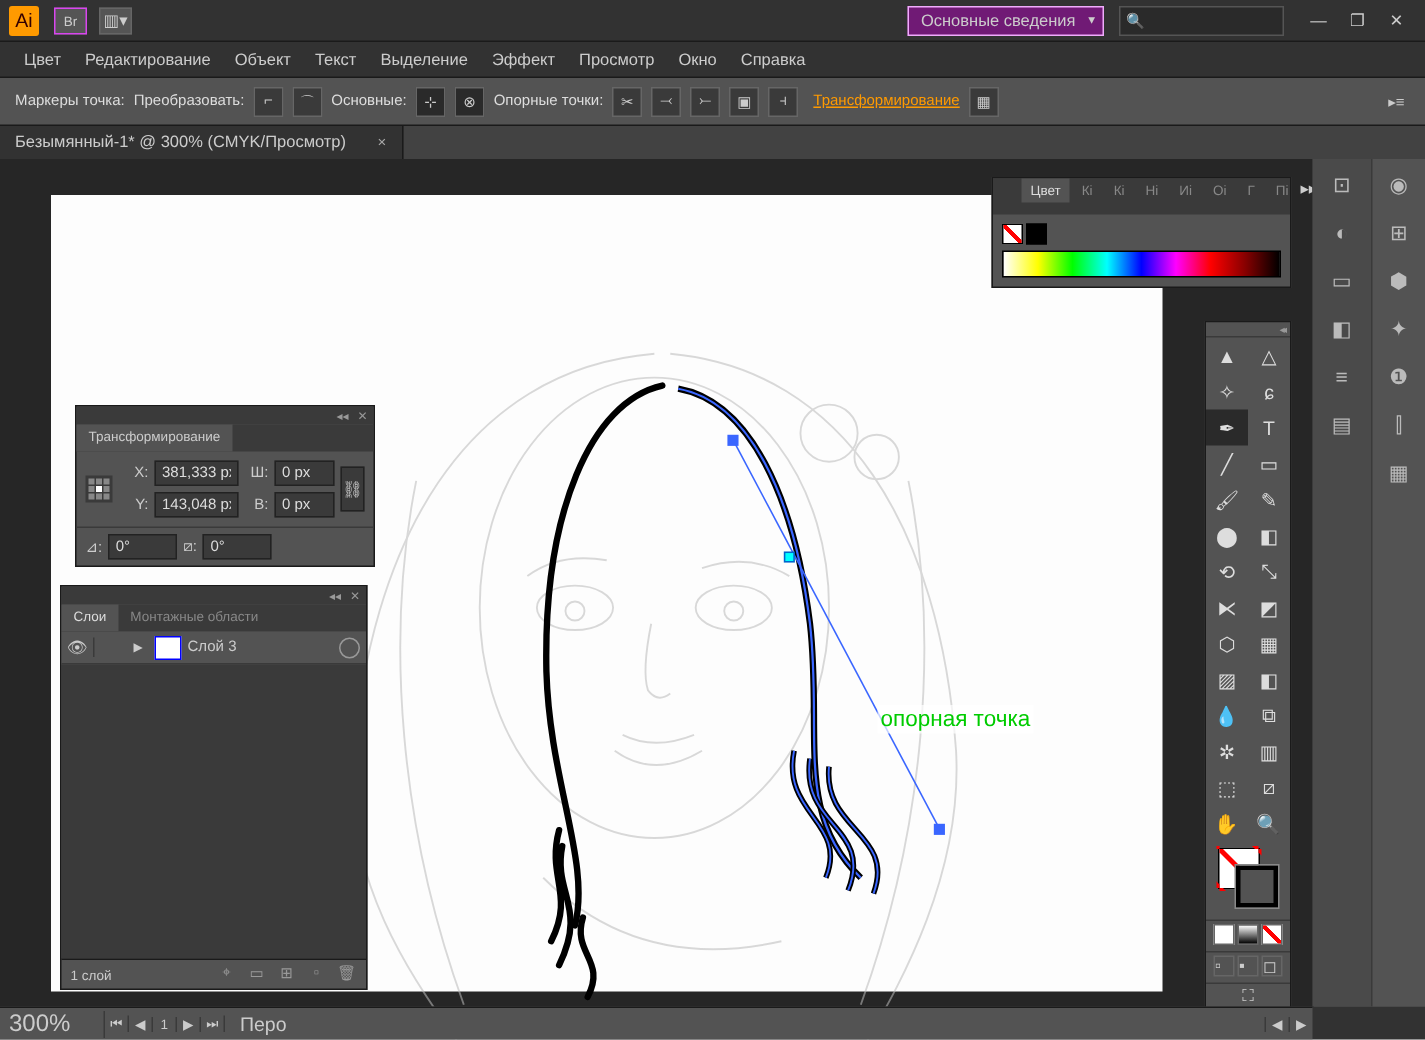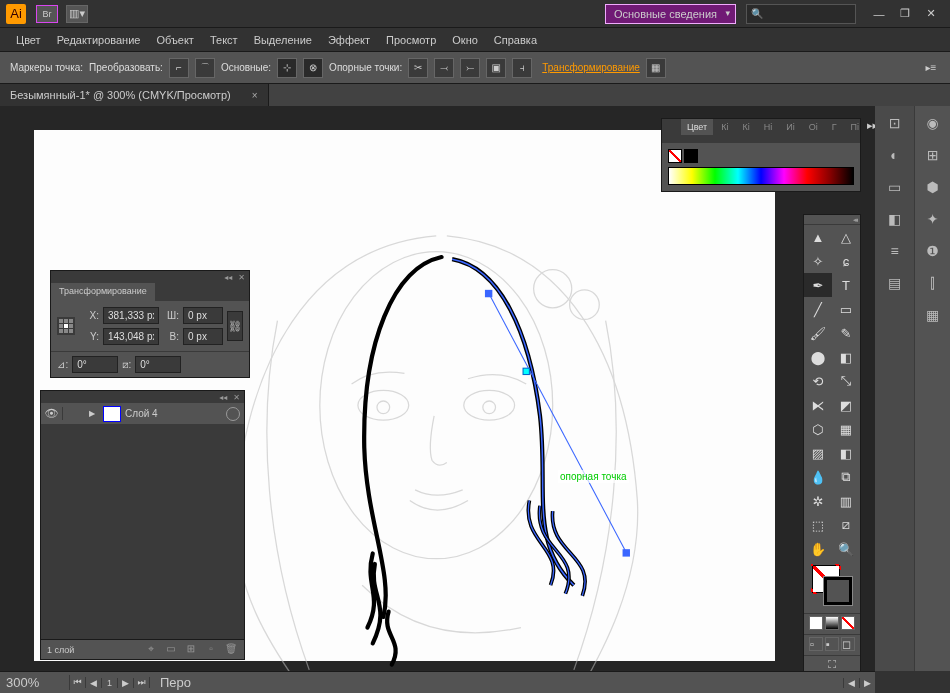--- a/index.html
+++ b/index.html
@@ -77,26 +77,26 @@
 .lp-eye{width:22px;text-align:center;border-right:1px solid #3a3a3a}
 .lp-lock{width:22px;border-right:1px solid #3a3a3a}
 .lp-exp{width:14px;text-align:center;font-size:8px}
 .lp-thumb{width:18px;height:16px;background:#fff;border:1px solid #00f;margin:0 4px}
 .lp-name{flex:1;font-size:10px}
 .lp-target{width:14px;height:14px;border:1px solid #999;border-radius:50%;margin-right:4px}
 .lp-foot{height:20px;border-top:1px solid #1a1a1a;display:flex;align-items:center;padding:0 6px;gap:6px}
 .lp-foot-lbl{flex:1;font-size:9px}
 .lp-fico{width:14px;height:14px;font-size:10px;text-align:center;color:#999}
 .statusbar{position:absolute;left:0;right:75px;bottom:0;height:22px;background:#535353;border-top:1px solid #1a1a1a;display:flex;align-items:center}
-.sb-zoom{width:70px;padding:0 6px;font-size:13px;border-right:1px solid #3a3a3a}
+.sb-zoom{width:70px;padding:0 6px;font-size:16px;border-right:1px solid #3a3a3a}
 .sb-nav{width:16px;text-align:center;font-size:9px;border-right:1px solid #3a3a3a}
 .sb-tool{padding:0 10px;font-size:13px}
 .sb-arrows{margin-left:auto;display:flex}
 .sb-arr{width:16px;text-align:center;font-size:9px;border-left:1px solid #3a3a3a}
-.anchor-tip{position:absolute;left:524px;top:340px;font-size:10px;color:#0c0;background:rgba(255,255,255,0.7);padding:1px 2px}
+.anchor-tip{position:absolute;left:551px;top:340px;font-size:15px;color:#0c0;background:rgba(255,255,255,0.7);padding:1px 2px}
 .ctrl-expand{margin-left:auto;width:18px;height:18px;display:flex;align-items:center;justify-content:center;font-size:10px}
 </style>
 </head>
 <body>
 
 <div class="titlebar">
   <div class="ai-logo">Ai</div>
   <div class="br-badge">Br</div>
   <div class="layout-dd">▥▾</div>
   <div class="workspace-dd">Основные сведения</div>
@@ -248,27 +248,31 @@
     <span class="tp-lbl">⧄:</span>
     <input class="tp-inp" value="0°" style="">
   </div>
 </div>
 
 <div class="layers-panel">
   <div class="tp-head">
       <span>◂◂</span>
       <span>✕</span>
     </div>
+  <div class="lp-tabs">
+    <div class="lp-tab act">Слои</div>
+    <div class="lp-tab">Монтажные области</div>
+  </div>
   <div class="lp-list">
     <div class="lp-row">
       <div class="lp-eye">👁</div>
       <div class="lp-lock"></div>
       <div class="lp-exp">▶</div>
       <div class="lp-thumb"></div>
-      <div class="lp-name">Слой 4</div>
+      <div class="lp-name">Слой 3</div>
       <div class="lp-target"></div>
     </div>
   </div>
   <div class="lp-foot">
     <span class="lp-foot-lbl">1 слой</span>
     <span class="lp-fico">⌖</span>
     <span class="lp-fico">▭</span>
     <span class="lp-fico">⊞</span>
     <span class="lp-fico">▫</span>
     <span class="lp-fico">🗑</span>

